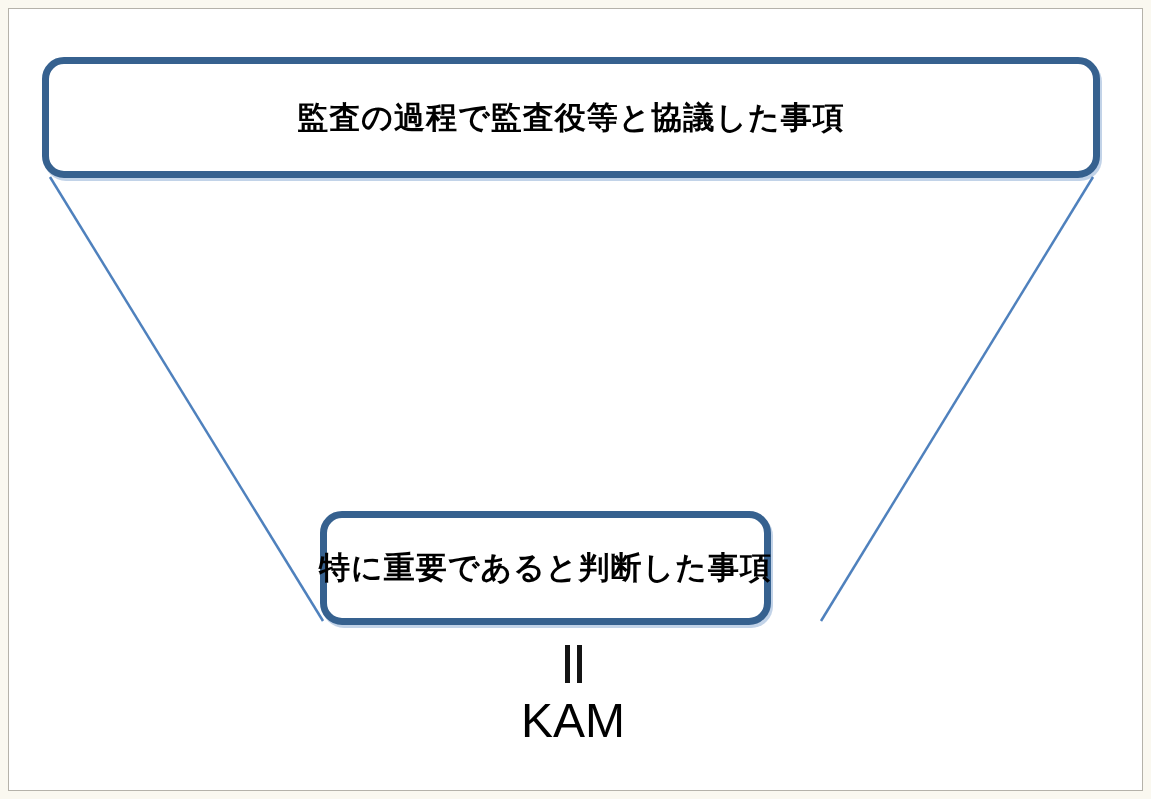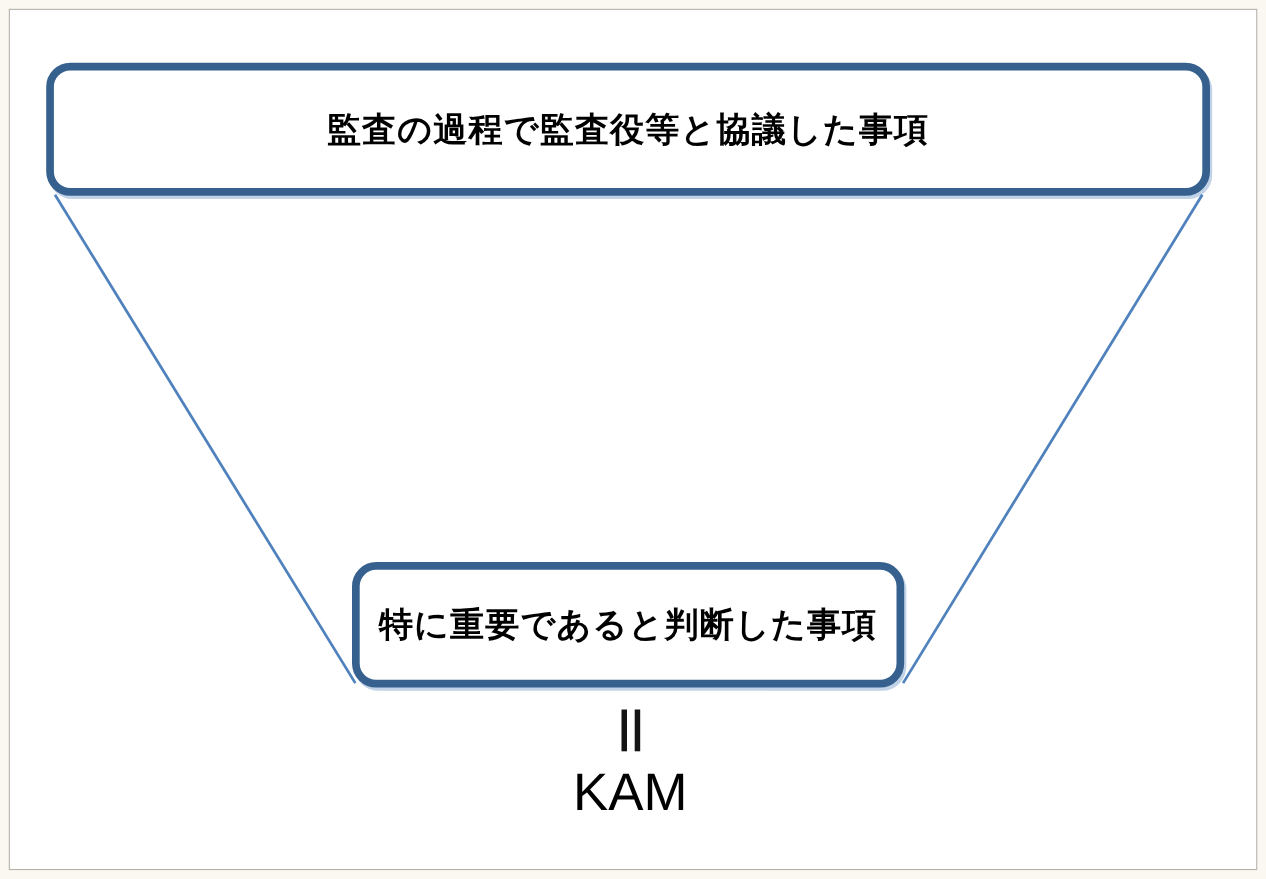--- a/index.html
+++ b/index.html
@@ -53,21 +53,21 @@
   }
   .fbox-middle {
     left: 183px;
     top: 284px;
     width: 779px;
     height: 114px;
   }
   .fbox-bottom {
     left: 320px;
     top: 511px;
-    width: 502px;
+    width: 451px;
     height: 114px;
   }
   .fbox-label {
     font-size: 31px;
     font-weight: 600;
     letter-spacing: 1px;
     color: #000000;
     white-space: nowrap;
   }
   .equals-wrap {

